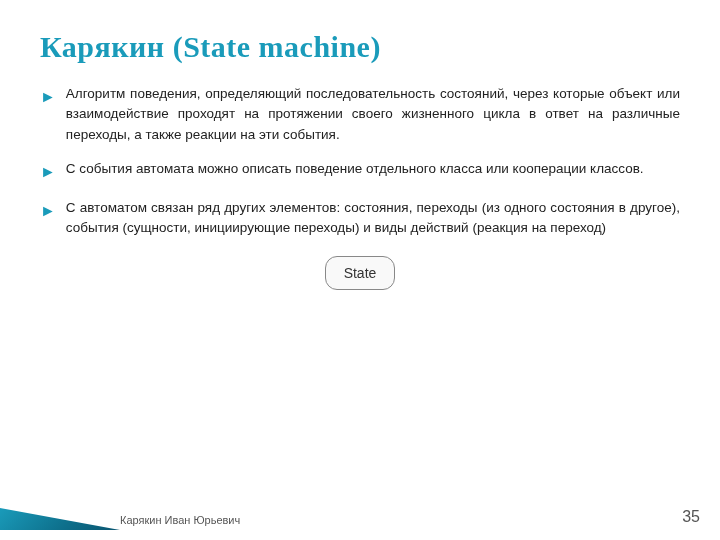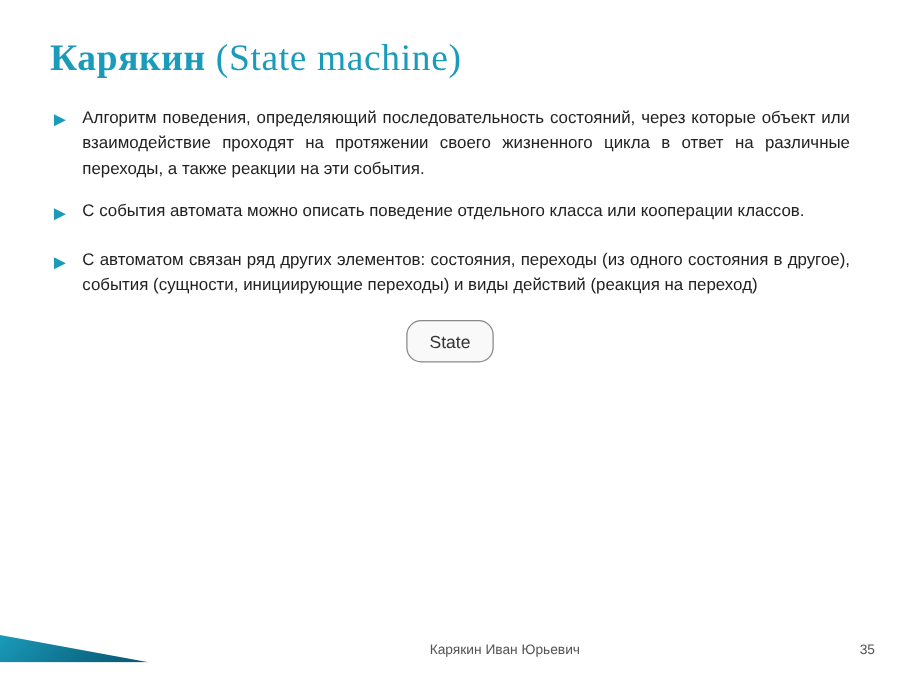--- a/index.html
+++ b/index.html
@@ -28,21 +28,21 @@
     .title {
       font-size: 30px;
       font-weight: bold;
       color: #1a9bba;
       margin-bottom: 20px;
       font-family: Georgia, serif;
       letter-spacing: 0.5px;
     }
 
     .title span.normal {
-      font-weight: normal;
+      font-weight: bold;
     }
 
     .bullet-list {
       list-style: none;
       padding: 0;
       margin: 0;
     }
 
     .bullet-list li {
       display: flex;
@@ -94,27 +94,26 @@
     .footer-left {
       width: 120px;
       height: 22px;
       background: linear-gradient(135deg, #1a9bba 0%, #0d6e8a 60%, #0a5570 100%);
       clip-path: polygon(0 0, 100% 100%, 0 100%);
     }
 
     .footer-author {
       font-size: 11px;
       color: #555;
-      text-align: center;
       flex: 1;
       padding-bottom: 4px;
     }
 
     .footer-page {
-      font-size: 11px;
+      font-size: 16px;
       color: #555;
       padding-right: 20px;
       padding-bottom: 4px;
     }
   </style>
 </head>
 <body>
 
 <div class="slide">
 

